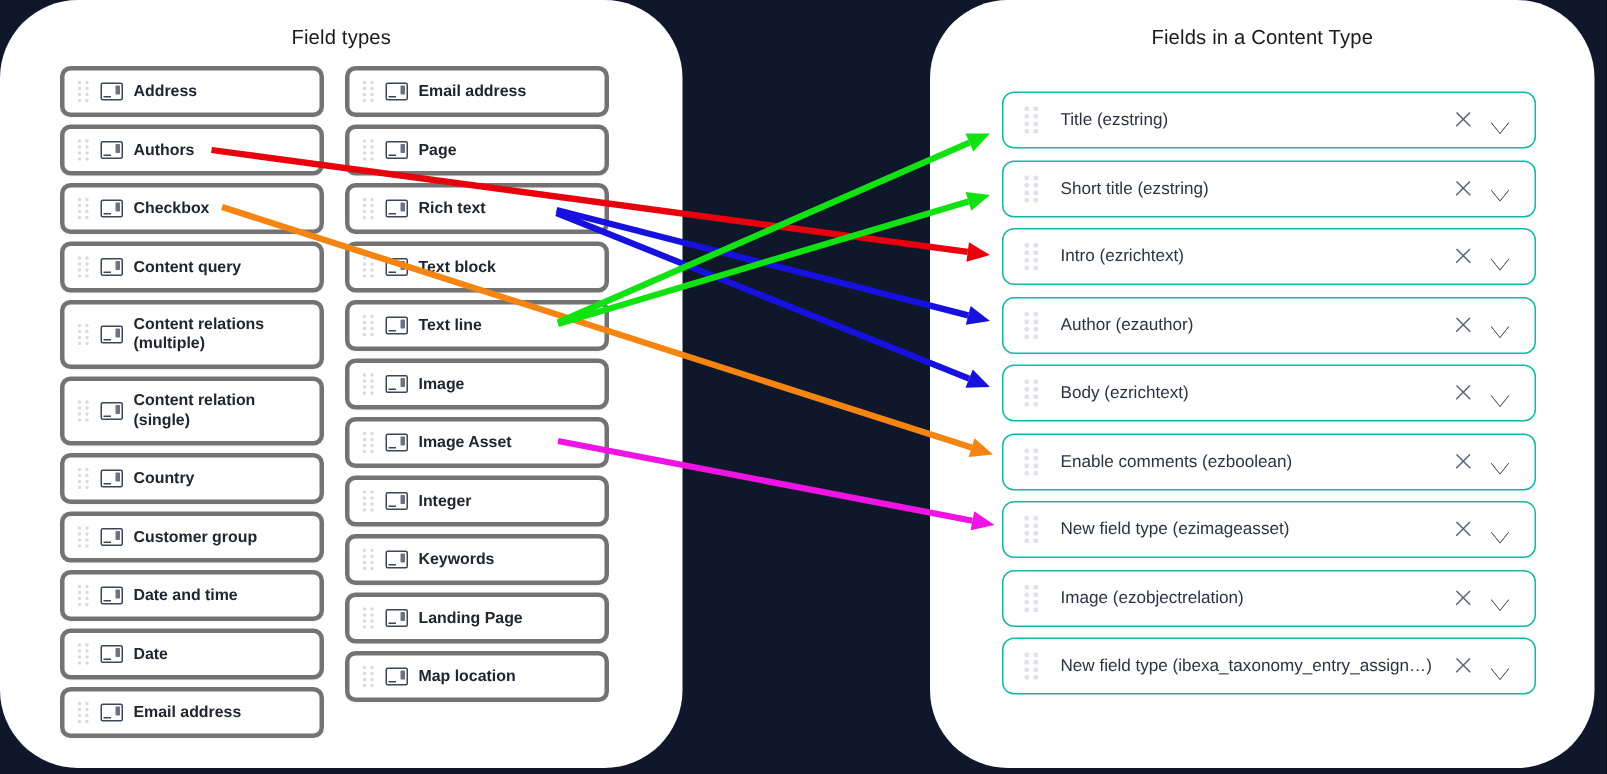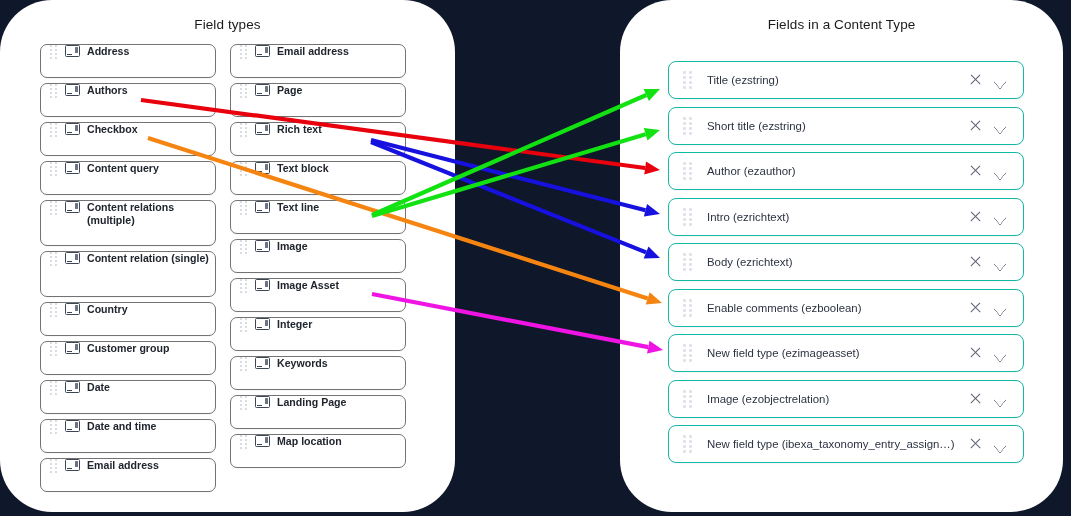--- a/index.html
+++ b/index.html
@@ -14,22 +14,22 @@
 
   .panel-title{position:absolute;top:17px;left:0;width:100%;text-align:center;
       font-size:13.5px;color:#1a1a1a;font-weight:400;letter-spacing:.1px;}
 
   
   .col{position:absolute;top:44px;}
   #col-a{left:40px;width:176px;}
   #col-b{left:230px;width:176px;}
 
   .ft-row{box-sizing:border-box;position:relative;width:100%;height:34px;
-      margin-bottom:5px;background:#fff;border:1px solid #737373;border-radius:7px;
-      display:flex;box-shadow:0 1px 1px rgba(16,24,40,.03);}
+      margin-bottom:5px;background:#fff;border:3px solid #737373;border-radius:7px;
+      display:flex;align-items:center;box-shadow:0 1px 1px rgba(16,24,40,.03);}
   .ft-row.tall{height:46px;}
   .ft-label{font-size:10.6px;font-weight:700;color:#20252e;line-height:1.2;
       padding-right:6px;}
 
   
   .grip{width:10px;margin-left:9px;margin-right:5px;display:grid;
       grid-template-columns:repeat(2,2px);grid-auto-rows:2px;gap:2px 3px;flex:0 0 auto;}
   .grip i{display:block;width:2px;height:2px;background:#d6d9e2;border-radius:.5px;}
   .grip.big{grid-template-columns:repeat(2,3px);grid-auto-rows:3px;gap:2px 3px;width:12px;
       margin-left:14px;margin-right:12px;}
@@ -190,35 +190,35 @@
           <i></i>
           <i></i>
           <i></i>
           <i></i>
           <i></i>
           <i></i>
           <i></i>
           <i></i>
         </span>
         <span class="ftype-icon"></span>
+        <span class="ft-label">Date and time</span>
+      </div>
+      <div class="ft-row">
+        <span class="grip">
+          <i></i>
+          <i></i>
+          <i></i>
+          <i></i>
+          <i></i>
+          <i></i>
+          <i></i>
+          <i></i>
+        </span>
+        <span class="ftype-icon"></span>
         <span class="ft-label">Date</span>
-      </div>
-      <div class="ft-row">
-        <span class="grip">
-          <i></i>
-          <i></i>
-          <i></i>
-          <i></i>
-          <i></i>
-          <i></i>
-          <i></i>
-          <i></i>
-        </span>
-        <span class="ftype-icon"></span>
-        <span class="ft-label">Date and time</span>
       </div>
       <div class="ft-row">
         <span class="grip">
           <i></i>
           <i></i>
           <i></i>
           <i></i>
           <i></i>
           <i></i>
           <i></i>
@@ -423,36 +423,36 @@
         <span class="grip big">
           <i></i>
           <i></i>
           <i></i>
           <i></i>
           <i></i>
           <i></i>
           <i></i>
           <i></i>
         </span>
+        <span class="fd-label">Intro (ezrichtext)</span>
+        <span class="icon-btn close"></span>
+        <span class="icon-btn chev"></span>
+      </div>
+      <div class="fd-row">
+        <span class="grip big">
+          <i></i>
+          <i></i>
+          <i></i>
+          <i></i>
+          <i></i>
+          <i></i>
+          <i></i>
+          <i></i>
+        </span>
         <span class="fd-label">Author (ezauthor)</span>
-        <span class="icon-btn close"></span>
-        <span class="icon-btn chev"></span>
-      </div>
-      <div class="fd-row">
-        <span class="grip big">
-          <i></i>
-          <i></i>
-          <i></i>
-          <i></i>
-          <i></i>
-          <i></i>
-          <i></i>
-          <i></i>
-        </span>
-        <span class="fd-label">Intro (ezrichtext)</span>
         <span class="icon-btn close"></span>
         <span class="icon-btn chev"></span>
       </div>
       <div class="fd-row">
         <span class="grip big">
           <i></i>
           <i></i>
           <i></i>
           <i></i>
           <i></i>

